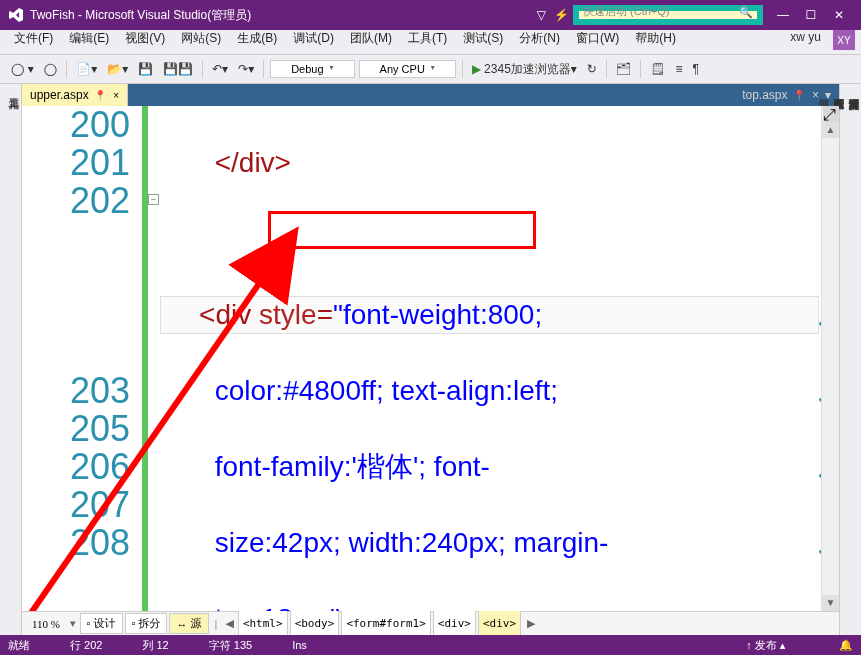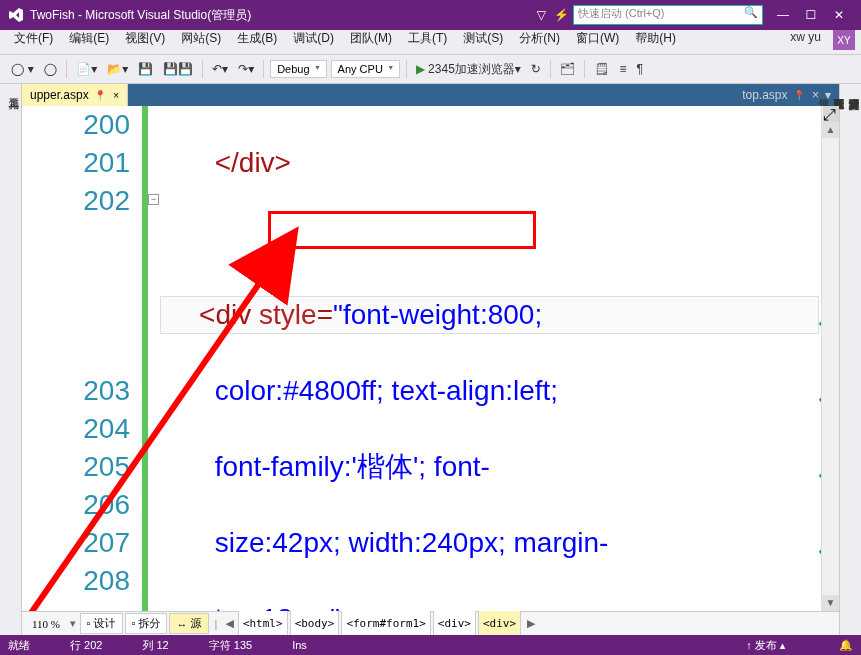--- a/index.html
+++ b/index.html
@@ -3,52 +3,52 @@
 <meta charset="utf-8">
 <style>
 * { margin: 0; padding: 0; box-sizing: border-box; font-family: "Microsoft YaHei", sans-serif; }
 body { width: 861px; height: 655px; background: #68217a; overflow: hidden; position: relative; }
 
 .titlebar { height: 30px; background: #68217a; color: white; display: flex; align-items: center; padding: 0 8px; font-size: 12px; }
 .titlebar .vs-icon { width: 16px; height: 16px; margin-right: 6px; }
 .titlebar .title { flex: 0 0 auto; }
 .titlebar .spacer { flex: 1; }
 .titlebar .tb-icon { margin: 0 4px; color: white; cursor: pointer; }
-.titlebar .search-box { background: #ffffff; width: 190px; height: 20px; border: 1px solid #14b8a6; display: flex; align-items: flex-start; padding: 0 4px; color: #888; font-size: 11px; margin-right: 6px; }
+.titlebar .search-box { background: #fef9c3; width: 190px; height: 20px; border: 6px solid #14b8a6; display: flex; align-items: flex-end; padding: 0 4px; color: #888; font-size: 11px; margin-right: 6px; }
 .titlebar .search-box .mag { margin-left: auto; color: #666; }
 .titlebar .win-btn { width: 24px; height: 24px; display: flex; align-items: center; justify-content: center; cursor: pointer; margin: 0 2px; }
 
 .menubar { height: 24px; background: #eeeef2; display: flex; padding: 0 6px; font-size: 12px; color: #1e1e1e; }
 .menubar .menu-item { padding: 0 8px; cursor: pointer; }
 .menubar .user { margin-left: auto; padding-right: 6px; color: #333; }
 .menubar .user-badge { background: #a05bb5; color: white; width: 22px; height: 20px; display: inline-flex; align-items: center; justify-content: center; font-size: 10px; margin-left: 6px; }
 
 .toolbar { height: 30px; background: #eeeef2; border-top: 1px solid #ccc; border-bottom: 1px solid #ccc; display: flex; align-items: center; padding: 0 6px; font-size: 12px; }
 .toolbar .tb-btn { padding: 2px 4px; margin: 0 1px; cursor: pointer; display: flex; align-items: center; color: #333; }
 .toolbar .sep { width: 1px; height: 18px; background: #ccc; margin: 0 4px; }
-.toolbar .dropdown { background: white; border: 1px solid #ccc; padding: 2px 6px; display: flex; align-items: flex-start; font-size: 11px; margin: 0 2px; }
+.toolbar .dropdown { background: white; border: 1px solid #ccc; padding: 2px 20px; display: flex; align-items: flex-start; font-size: 11px; margin: 0 2px; }
 .toolbar .dropdown .chev { margin-left: 6px; font-size: 8px; color: #666; }
 .toolbar .play { color: #388a34; margin-right: 3px; }
 
 .workspace { position: absolute; top: 84px; left: 0; right: 0; bottom: 20px; display: flex; background: #fdba74; }
 .left-rail { width: 22px; background: #eeeef2; border-right: 1px solid #ccc; writing-mode: vertical-rl; text-orientation: upright; font-size: 11px; padding-top: 6px; color: #333; }
 .editor-area { flex: 1; display: flex; flex-direction: column; background: white; }
 
 .doc-tabs { height: 22px; background: #34638f; display: flex; align-items: stretch; }
 .doc-tab { background: #fdf5b5; color: #000; padding: 2px 8px; font-size: 12px; display: flex; align-items: center; border-right: 1px solid #ccc; }
 .doc-tab .pin { margin-left: 6px; font-size: 10px; }
 .doc-tab-right { margin-left: auto; background: #34638f; color: #d0d0d0; padding: 2px 8px; font-size: 12px; display: flex; align-items: center; }
 .doc-tab-right .pin { margin-left: 6px; font-size: 10px; }
 .doc-tab-right .x { margin-left: 6px; }
 
 .right-rail { width: 22px; background: #eeeef2; border-left: 1px solid #ccc; writing-mode: vertical-rl; font-size: 11px; padding-top: 6px; color: #333; text-align: left; }
 .right-rail .rr-item { margin-bottom: 8px; }
 
 .code-scroll { flex: 1; position: relative; background: white; overflow: hidden; }
-.gutter { position: absolute; left: 0; top: 0; bottom: 0; width: 120px; text-align: right; padding-right: 12px; font-family: Consolas, monospace; font-size: 28px; color: #2b91af; background: white; }
+.gutter { position: absolute; left: 0; top: 0; bottom: 0; width: 120px; text-align: right; padding-right: 12px; font-family: Consolas, monospace; font-size: 36px; color: #2b91af; background: white; }
 .gutter .ln { height: 38px; line-height: 38px; }
 .green-bar { position: absolute; left: 120px; top: 0; bottom: 0; width: 6px; background: #5bc65b; }
 .fold-col { position: absolute; left: 126px; top: 0; bottom: 0; width: 12px; }
 .fold-col .fold { position: absolute; left: 0; width: 11px; height: 11px; border: 1px solid #999; background: white; font-size: 9px; text-align: center; line-height: 9px; color: #666; cursor: pointer; }
 .code-body { position: absolute; left: 138px; right: 20px; top: 0; bottom: 0; font-family: Consolas, "Courier New", monospace; font-size: 28px; line-height: 38px; white-space: pre; color: #000; }
 .code-body .row { height: 38px; padding-left: 8px; position: relative; }
 .t-tag { color: #a31515; }
 .t-attr { color: #b22222; }
 .t-str { color: #0000ff; }
 .wrap-icon { position: absolute; right: -12px; color: #2b91af; font-size: 22px; top: 6px; font-weight: bold; }
@@ -164,21 +164,20 @@
       </div>
     </div>
 
     <div class="code-scroll">
       <div class="gutter">
         <div class="ln">200</div>
         <div class="ln">201</div>
         <div class="ln">202</div>
         <div class="ln" style="height:152px"></div>
         <div class="ln">203</div>
-        <div class="ln">204</div>
         <div class="ln">205</div>
         <div class="ln">206</div>
         <div class="ln">207</div>
         <div class="ln">208</div>
       </div>
       <div class="green-bar"></div>
       <div class="fold-col">
         <div class="fold" style="top:88px">−</div>
       </div>
       <div class="highlight-line"></div>

